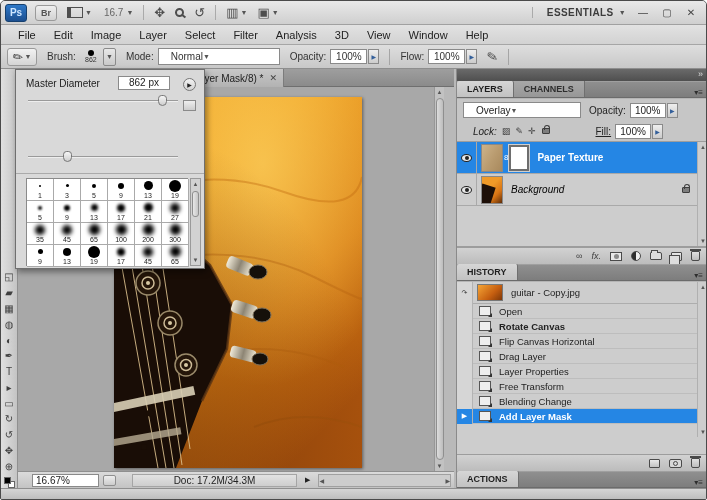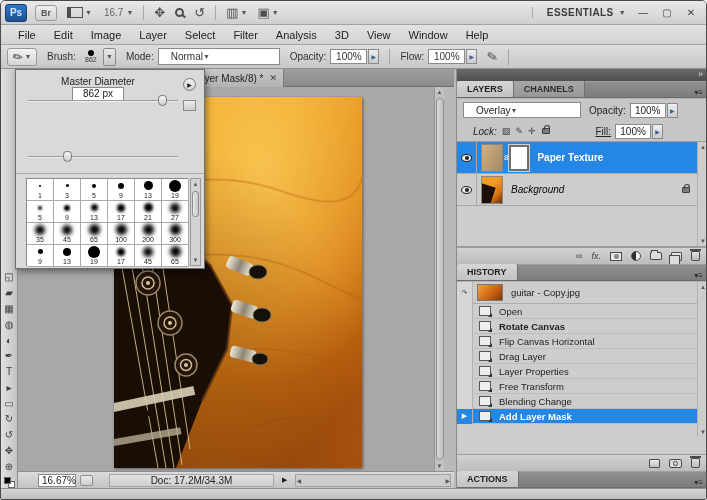--- a/index.html
+++ b/index.html
@@ -47,28 +47,28 @@
   #tabbar { position:absolute; left:0; top:0; width:100%; height:18px; background:linear-gradient(#9e9e9e,#8b8b8b); border-bottom:1px solid #6f6f6f; }
   #doctab { position:absolute; left:0; top:0; height:18px; width:266px; background:linear-gradient(#c8c8c8,#b2b2b2); border-right:1px solid #7c7c7c; display:flex; align-items:center; justify-content:flex-end; font-size:10px; color:#222; padding-right:6px; gap:6px; white-space:nowrap; overflow:hidden; }
   #doctab .x { color:#444; font-size:9px; }
   #canvasarea { position:absolute; left:0; top:18px; width:426px; height:384px; background:#a8a8a8; overflow:hidden; }
   #image { position:absolute; left:96px; top:10px; width:248px; height:371px; box-shadow:1px 1px 3px rgba(0,0,0,.45); }
   .vscroll { position:absolute; right:0; top:18px; width:10px; height:384px; background:#c2c2c2; border-left:1px solid #979797; display:flex; flex-direction:column; justify-content:space-between; align-items:center; }
   .scroll-arrow { font-size:6px; color:#555; padding:2px 0; }
   .vthumb { flex:1; width:8px; margin:1px 0; background:linear-gradient(90deg,#dcdcdc,#bdbdbd); border:1px solid #8f8f8f; border-radius:4px; }
   
   #statusbar { position:absolute; left:0; top:402px; width:436px; height:17px; background:linear-gradient(#dbdbdb,#c3c3c3); border-top:1px solid #8f8f8f; display:flex; align-items:center; font-size:10px; color:#222; }
-  #zoomfield { width:38px; height:13px; background:#fff; border:1px solid #8a8a8a; margin-left:20px; display:flex; align-items:center; padding-left:3px; }
+  #zoomfield { width:67px; height:13px; background:#fff; border:1px solid #8a8a8a; margin-left:14px; display:flex; align-items:center; padding-left:3px; }
   .statico { width:13px; height:11px; border:1px solid #8f8f8f; border-radius:2px; background:linear-gradient(#eee,#ccc); margin-left:4px; }
   #docinfo { flex:0 0 165px; margin-left:16px; display:flex; align-items:center; justify-content:center; background:linear-gradient(#e2e2e2,#cecece); border:1px solid #a5a5a5; height:13px; }
   .statarrow { font-size:7px; color:#222; margin-left:8px; }
   #hscroll { flex:1; height:13px; margin:0 3px 0 8px; background:#cdcdcd; border:1px solid #a0a0a0; display:flex; align-items:center; justify-content:space-between; }
   
   #brushpopup { position:absolute; left:14px; top:0px; width:190px; height:200px; background:#d9d9d9; border:1px solid #6f6f6f; box-shadow:2px 3px 6px rgba(0,0,0,.4); z-index:50; font-size:10px; color:#222; }
-  .bp-row { position:absolute; left:10px; right:34px; display:flex; justify-content:space-between; align-items:center;flex-direction:column; }
+  .bp-row { position:absolute; left:10px; right:34px; display:flex; justify-content:space-between; align-items:center; }
   .bp-field { width:52px; height:14px; background:#fff; border:1px solid #8a8a8a; text-align:center; font-size:10px; }
   .flyout { position:absolute; right:8px; top:8px; width:13px; height:13px; border:1px solid #777; border-radius:50%; background:linear-gradient(#f2f2f2,#d2d2d2); font-size:6px; color:#222; display:flex; align-items:center; justify-content:center; }
   .newbrush { position:absolute; right:8px; top:30px; width:13px; height:11px; border:1px solid #8a8a8a; background:linear-gradient(#eee,#ccc); font-size:6px; color:#444; display:flex; align-items:center; justify-content:center; }
   .slider { position:absolute; left:12px; width:150px; height:2px; background:#9a9a9a; border-bottom:1px solid #eee; }
   .thumb { position:absolute; top:-5px; width:9px; height:11px; background:linear-gradient(#f5f5f5,#cfcfcf); border:1px solid #777; border-radius:4px 4px 5px 5px; }
   #bp-divider { position:absolute; left:0; right:0; top:103px; border-top:1px solid #aaa; }
   #brushgrid { position:absolute; left:10px; top:108px; width:162px; height:88px; display:grid; grid-template-columns:repeat(6,27px); grid-auto-rows:22px; background:#fff; border:1px solid #8a8a8a; }
   .bcell { border-right:1px solid #aaa; border-bottom:1px solid #aaa; display:flex; flex-direction:column; align-items:center; justify-content:flex-end; padding-bottom:0; background:#fff; }
   .bcell .bdot { background:#000; border-radius:50%; margin:auto; }
   .bcell .bnum { font-size:7px; color:#222; line-height:8px; }

